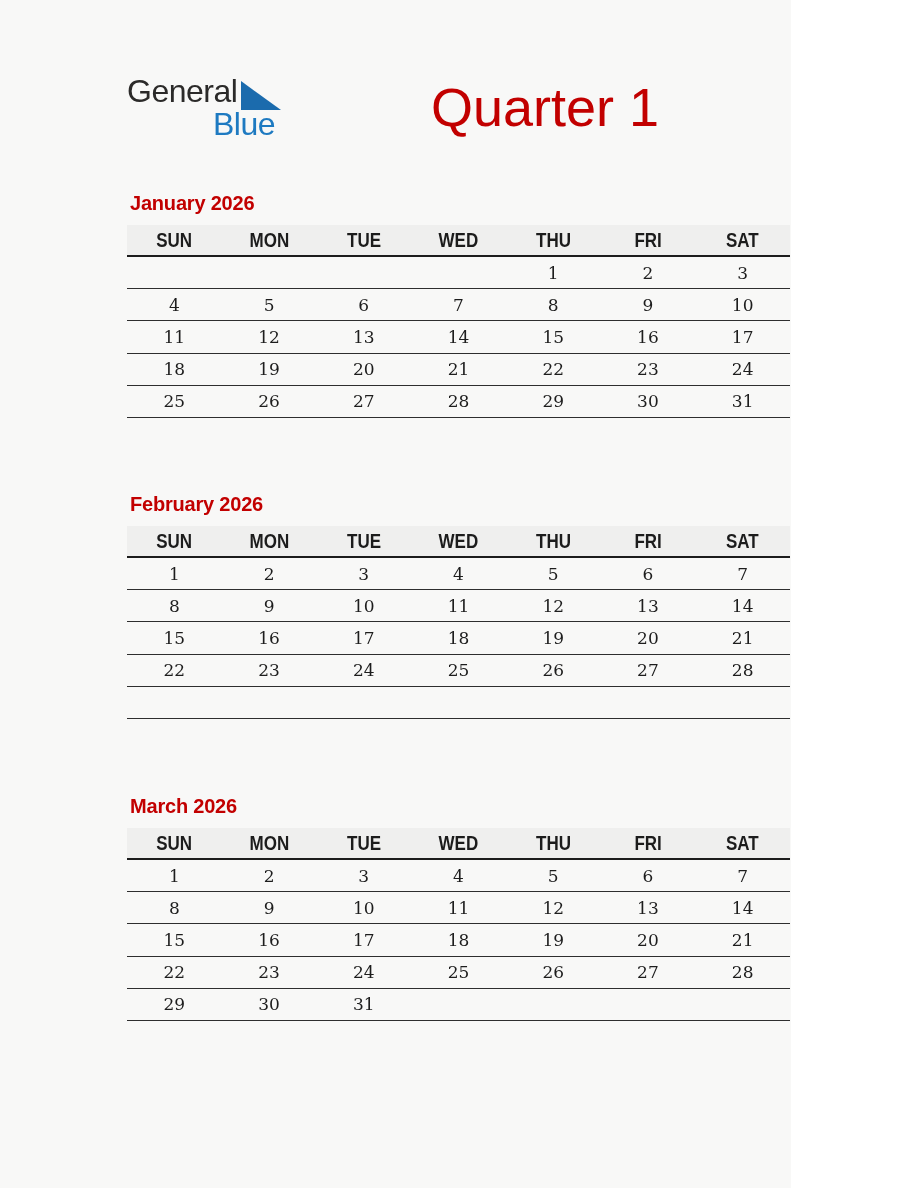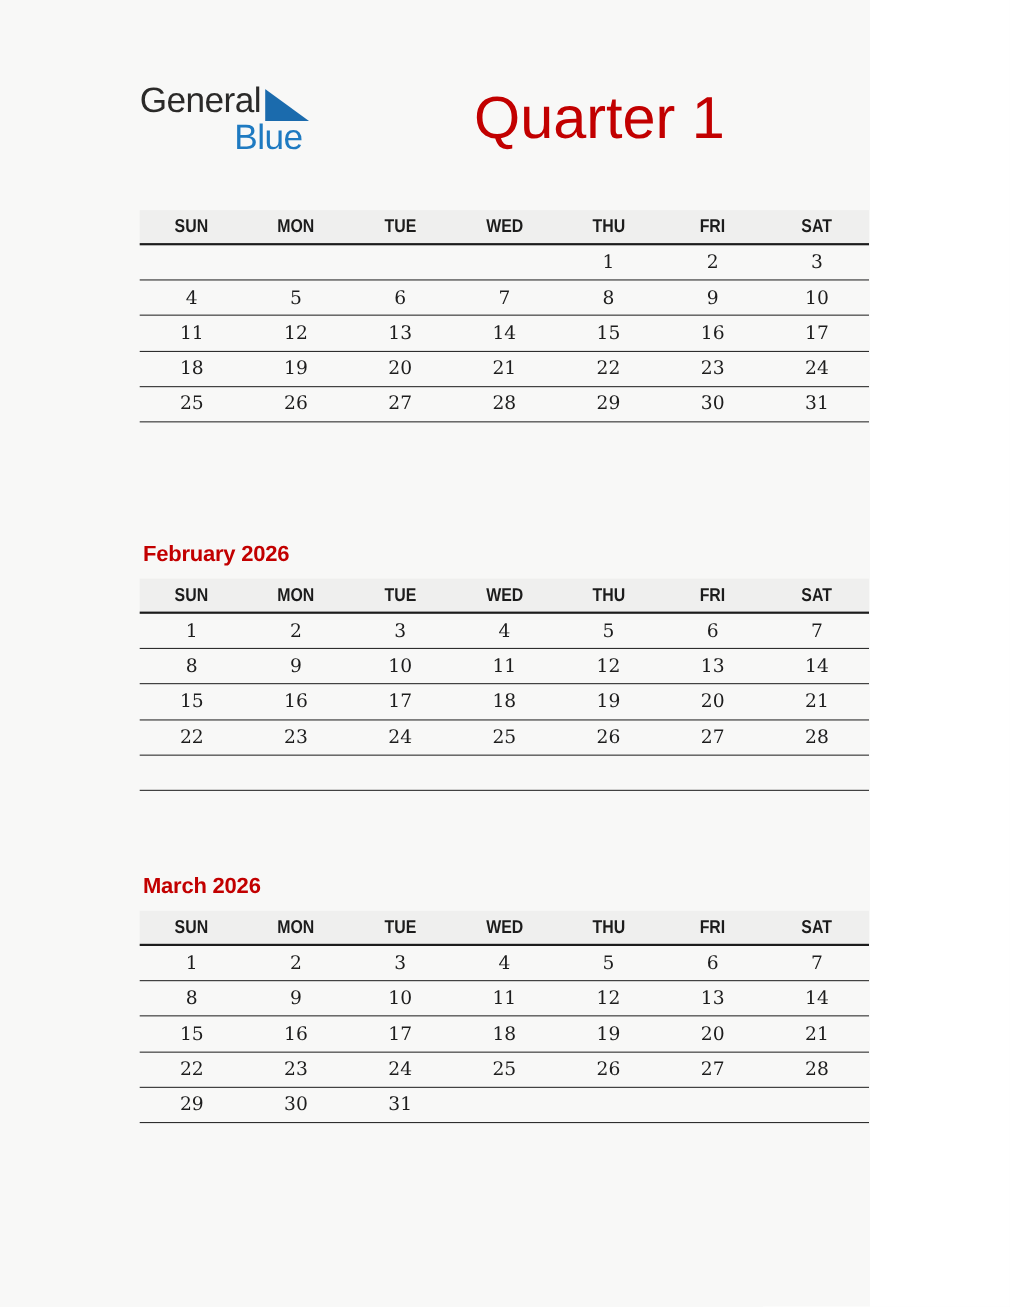--- a/index.html
+++ b/index.html
@@ -59,21 +59,21 @@
     display: grid;
     grid-template-columns: repeat(7, 1fr);
     height: 30px;
     background: var(--weekday_bg, #efefee);
     border-bottom: 2px solid #1c1c1c;
     align-items: center;
   }
   .weekday-cell {
     text-align: center;
     font-weight: bold;
-    font-size: 17px;
+    font-size: 20px;
     color: #1c1c1c;
   }
   .wd { display: inline-block; transform: scaleX(0.85); }
 
   .week-row {
     display: grid;
     grid-template-columns: repeat(7, 1fr);
     height: 31.2px;
     border-bottom: 1px solid #2e2e2e;
     align-items: center;
@@ -92,20 +92,21 @@
 
   <div class="logo">
     <span class="logo-general">General</span>
     <span class="logo-triangle"></span>
     <span class="logo-blue">Blue</span>
   </div>
 
   <div class="quarter-title">Quarter 1</div>
 
   <div class="month month-jan">
+    <div class="month-title">January 2026</div>
     <div class="weekday-row">
         <div class="weekday-cell"><span class="wd">SUN</span></div>
         <div class="weekday-cell"><span class="wd">MON</span></div>
         <div class="weekday-cell"><span class="wd">TUE</span></div>
         <div class="weekday-cell"><span class="wd">WED</span></div>
         <div class="weekday-cell"><span class="wd">THU</span></div>
         <div class="weekday-cell"><span class="wd">FRI</span></div>
         <div class="weekday-cell"><span class="wd">SAT</span></div>
       </div>
     <div class="weeks">

